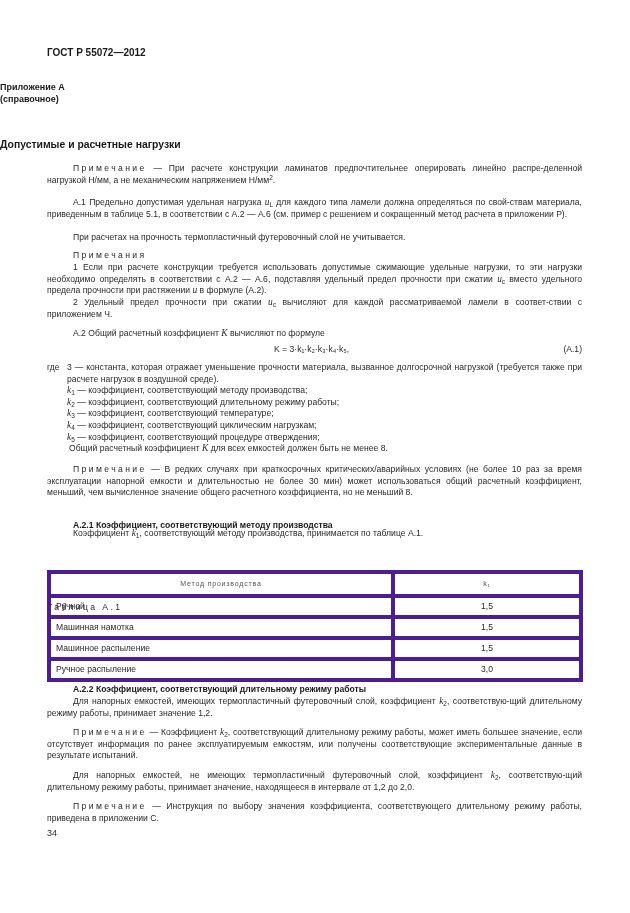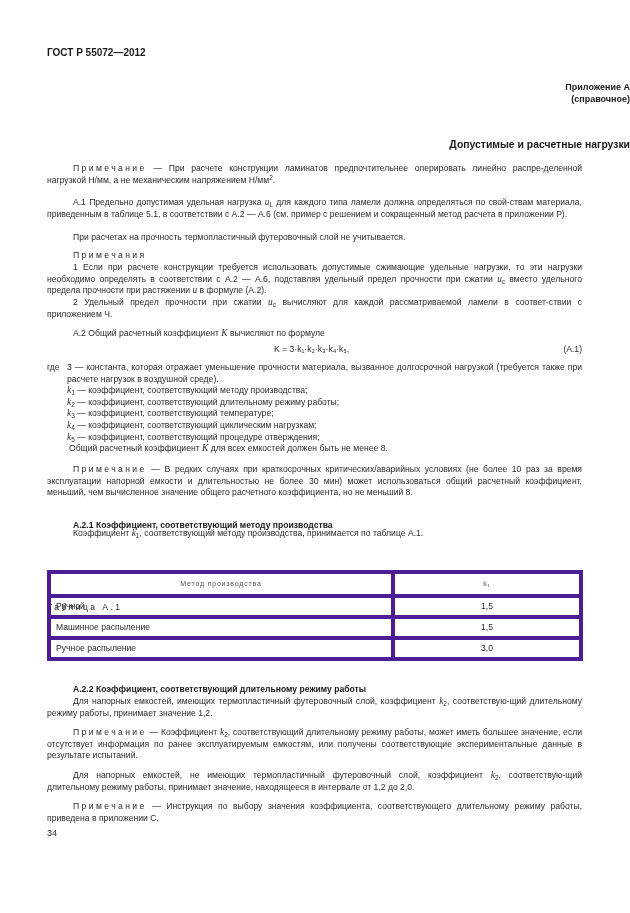--- a/index.html
+++ b/index.html
@@ -3,21 +3,21 @@
 <meta charset="utf-8">
 <style>
   html, body { margin: 0; padding: 0; background: #ffffff; }
   body {
     width: 630px; height: 913px; position: relative; overflow: hidden;
     font-family: "Liberation Sans", sans-serif; color: #2a2a2a;
     font-size: 8.6px; line-height: 11.6px;
   }
   .abs { position: absolute; }
   .hdr { left: 47px; top: 47px; font-weight: bold; font-size: 10px; color: #1a1a1a; }
-  .center { left: 0; width: 630px; text-align: right; }
+  .center { left: 0; width: 630px; text-align: left; }
   .appx { top: 81px; font-weight: bold; font-size: 9px; line-height: 12px; color: #1a1a1a; }
   .title { top: 139px; font-weight: bold; font-size: 10.4px; color: #1a1a1a; }
   .para { left: 47px; width: 535px; text-align: justify; }
   .ind { text-indent: 26px; }
   .sp { letter-spacing: 2.4px; margin-top: 48px; }
   i { font-family: "Liberation Serif", serif; font-style: italic; font-size: 9.4px; }
   sub { font-size: 6.5px; vertical-align: -2px; line-height: 0; }
   sup { font-size: 6.5px; vertical-align: 3px; line-height: 0; }
   .bold { font-weight: bold; color: #1a1a1a; }
   .formula-row { left: 47px; width: 535px; }
@@ -84,20 +84,24 @@
       <th class="c1">Метод производства</th>
       <th>k₁</th>
     </tr>
   </thead>
   <tbody>
     <tr>
       <td>Ручной</td>
       <td class="v">1,5</td>
     </tr>
     <tr>
+      <td>Машинная намотка</td>
+      <td class="v">1,5</td>
+    </tr>
+    <tr>
       <td>Машинное распыление</td>
       <td class="v">1,5</td>
     </tr>
     <tr>
       <td>Ручное распыление</td>
       <td class="v">3,0</td>
     </tr>
   </tbody>
 </table>
 

